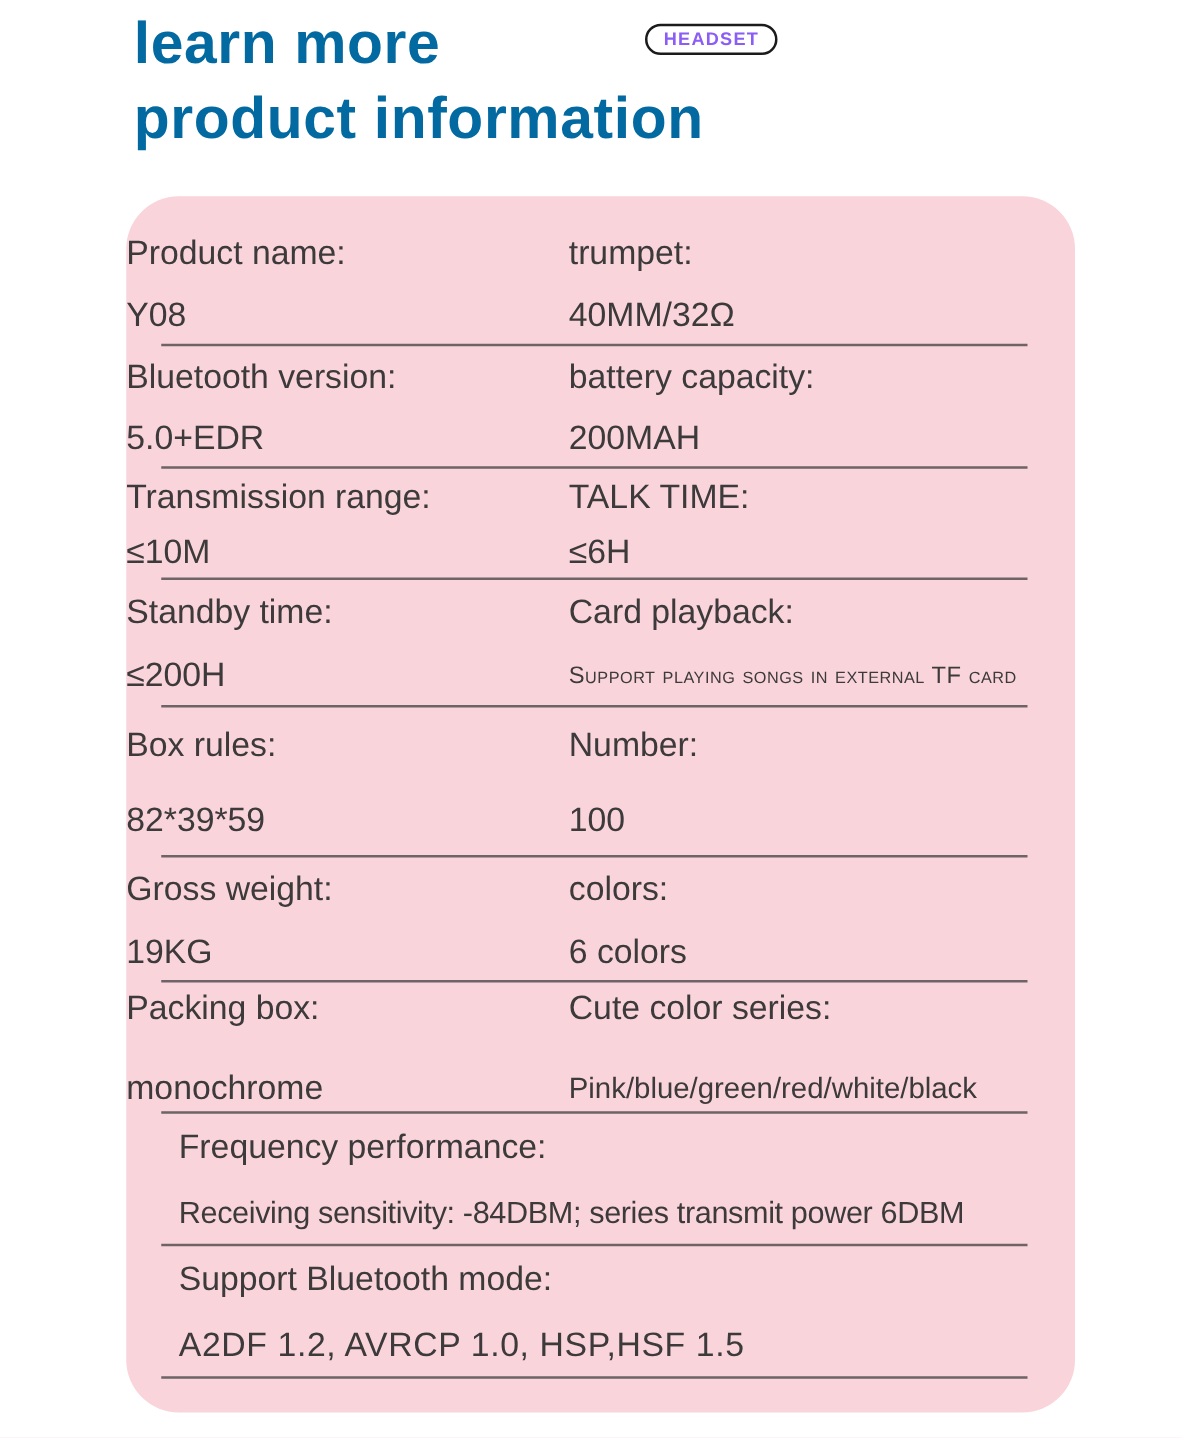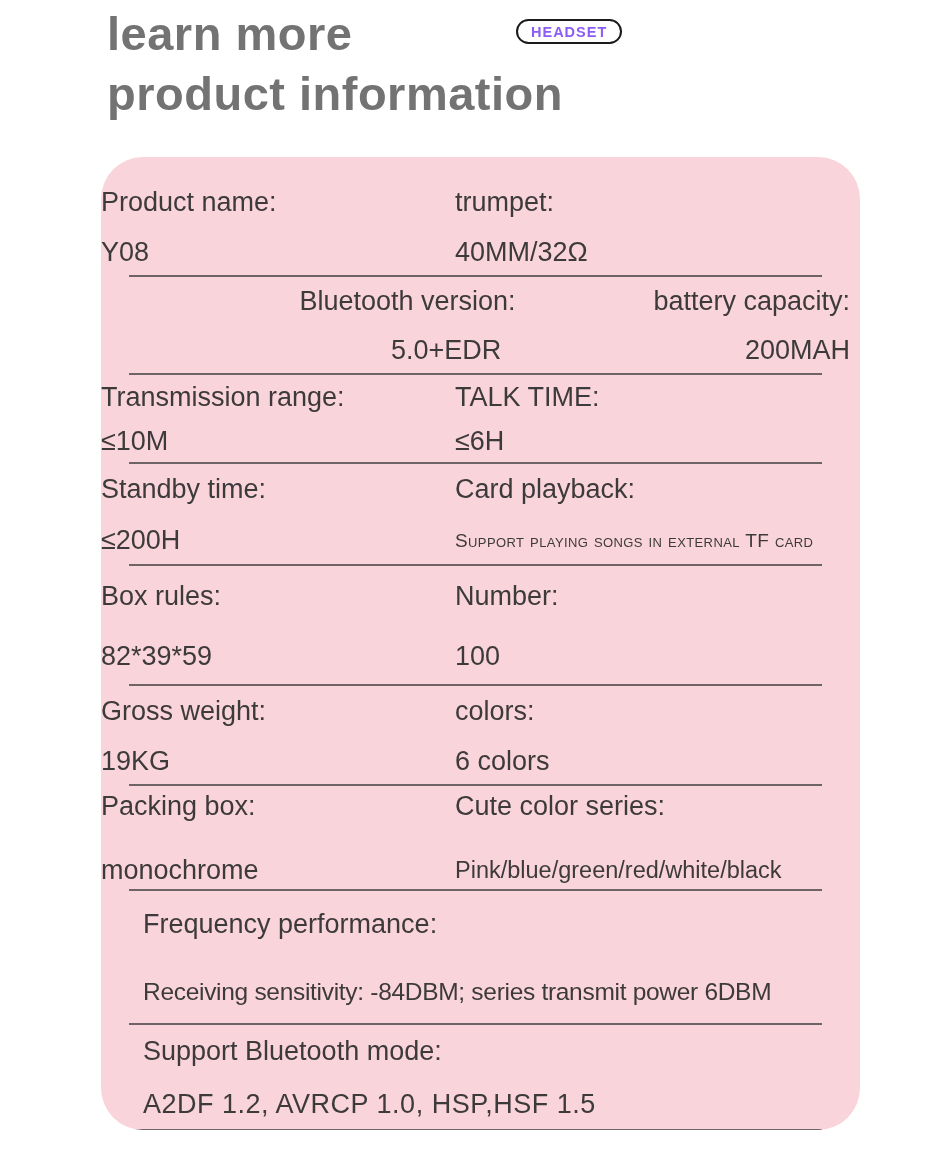--- a/index.html
+++ b/index.html
@@ -11,21 +11,21 @@
   }
 
   
   .header-title {
     position: absolute;
     left: 107px;
     top: 4px;
     font-size: 47px;
     font-weight: 700;
     line-height: 60px;
-    color: #737373;
+    color: #0369a1;
     letter-spacing: 0.5px;
   }
   .badge {
     position: absolute;
     left: 516px;
     top: 19px;
     height: 25px;
     padding: 0 13px;
     border: 2.5px solid #1b1b1b;
     border-radius: 14px;
@@ -86,27 +86,27 @@
     position: absolute;
     bottom: 0;
     left: 28px;
     right: 38px;
     height: 2px;
     background: #6e6366;
   }
 
   
   .s0 { height: 100px; }
-  .s1 { height: 98px; align-items: flex-end; }
+  .s1 { height: 98px; }
   .s2 { height: 89px; }
   .s3 { height: 102px; }
   .s4 { height: 120px; }
   .s5 { height: 100px; }
   .s6 { height: 105px; gap: 22px; }
-  .s7 { height: 134px; border-radius: 15px; }
+  .s7 { height: 106px; border-radius: 15px; }
   .s8 { height: 106px; }
 </style>
 </head>
 <body>
 
 <div class="header-title">
   <div>learn more</div>
   <div>product information</div>
 </div>
 

